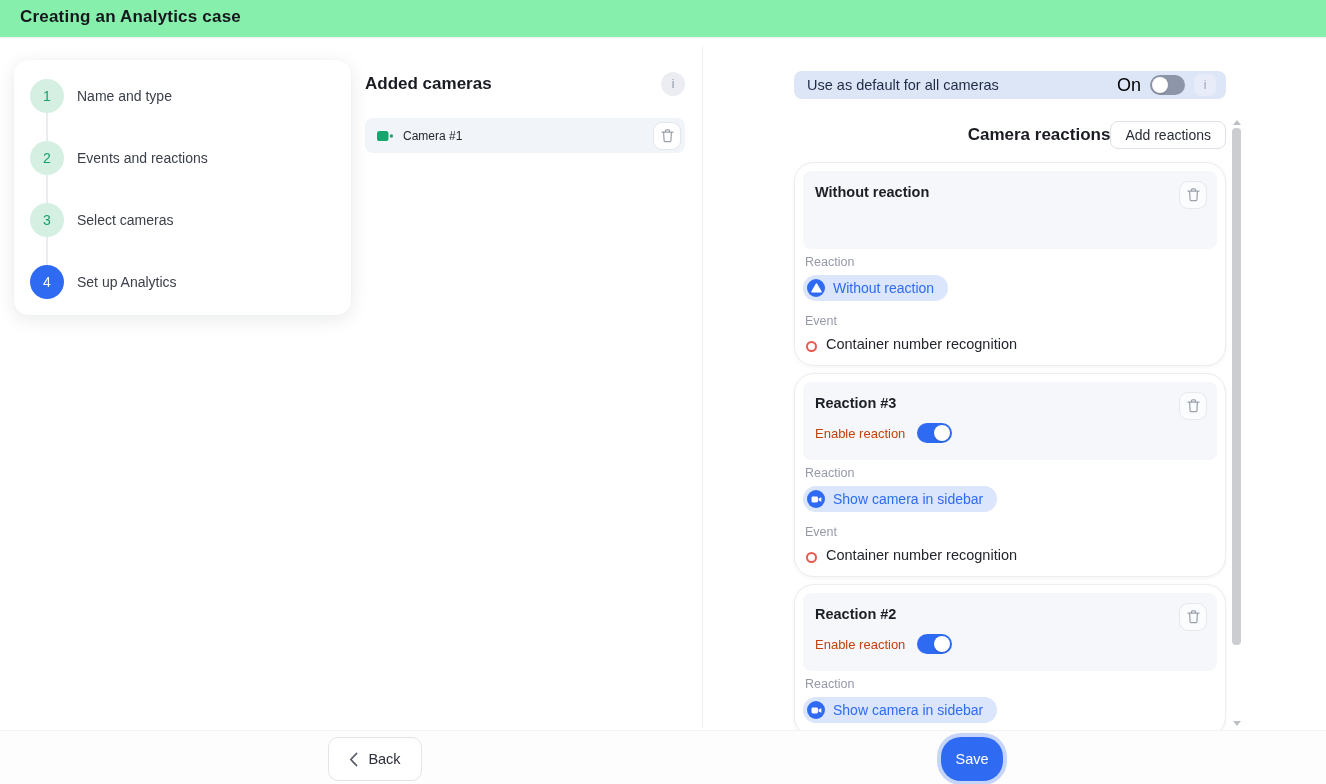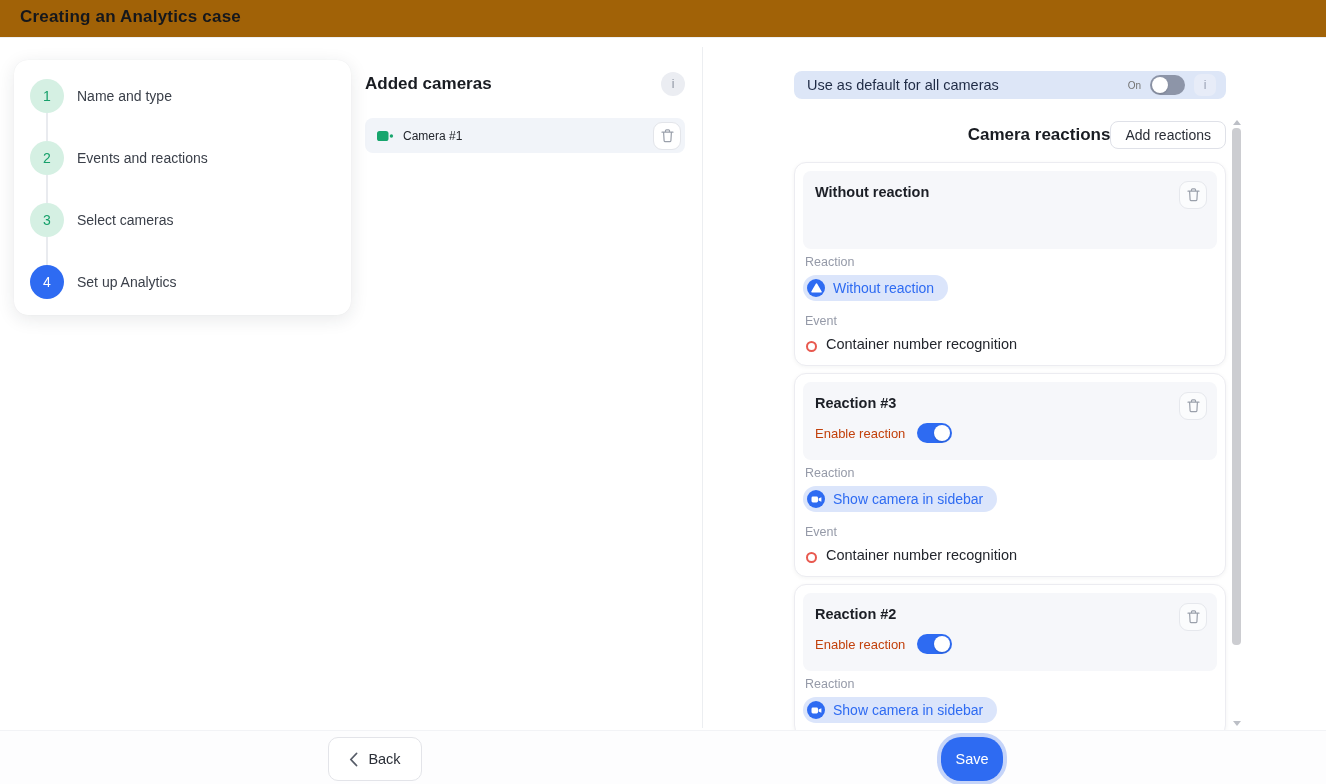--- a/index.html
+++ b/index.html
@@ -2,21 +2,21 @@
 <html><head>
 <meta charset="utf-8">
 <style>
   * { margin:0; padding:0; box-sizing:border-box; }
   html,body { width:1326px; height:784px; }
   body {
     position:relative; overflow:hidden; background:#fff;
     font-family:"Liberation Sans", sans-serif; color:#23262d;
   }
   
-  .modal-header { position:absolute; top:0; left:0; width:100%; height:38px; background:#a16207; border-bottom:1px solid #eef0f3; z-index:7; }
+  .modal-header { position:absolute; top:0; left:0; width:100%; height:38px; background:#86efac; border-bottom:1px solid #eef0f3; z-index:7; }
   .modal-title { position:absolute; left:20px; top:7px; font-size:17px; font-weight:700; color:#15171c; letter-spacing:.2px; }
   .close-btn { position:absolute; top:3px; right:13px; width:28px; height:28px; border-radius:50%; background:#edeff3; display:flex; align-items:center; justify-content:center; cursor:pointer; }
   
   .steps-card { position:absolute; left:14px; top:60px; width:337px; height:255px; background:#fff; border-radius:14px;
     box-shadow:0 4px 18px rgba(30,35,48,.10), 0 0 1px rgba(0,0,0,.08); padding:19px 16px 16px; z-index:2; }
   .step-row { display:flex; align-items:center; gap:13px; height:34px; cursor:pointer; }
   .step-circle { width:34px; height:34px; border-radius:50%; display:flex; align-items:center; justify-content:center; font-size:14px; font-weight:500; flex:0 0 34px; }
   .step-circle.done { background:#d5f0e3; color:#16a06a; }
   .step-circle.active { background:#2e6bf2; color:#fff; }
   .step-label { font-size:14px; color:#3b404a; }
@@ -28,30 +28,30 @@
   .info-circle { width:24px; height:24px; border-radius:50%; background:#ebedf2; color:#8d93a1; font-size:12px; display:flex; align-items:center; justify-content:center; cursor:pointer; }
   .camera-row { margin-top:22px; height:35px; background:#f1f4f9; border-radius:8px; display:flex; align-items:center; gap:9px; padding:0 4px 0 12px; }
   .camera-name { font-size:12px; color:#23262d; flex:1; }
   .icon-btn { width:28px; height:28px; border-radius:9px; background:#fff; border:1px solid #e3e5ea; display:flex; align-items:center; justify-content:center; cursor:pointer; }
   .divider-v { position:absolute; left:702px; top:47px; height:681px; width:1px; background:#eceef1; }
   
   .right-col { position:absolute; left:794px; top:60px; width:432px; }
   .banner { margin-top:11px; height:28px; background:#dde6f7; border-radius:8px; display:flex; align-items:center; padding:0 10px 0 13px; }
   .banner-label { font-size:14.5px; color:#1f2b45; flex:1; }
   .banner-right { display:flex; align-items:center; gap:9px; }
-  .on-label { font-size:10px; color:#737373;text-align:center; }
+  .on-label { font-size:18px; color:#000000;text-align:center; }
   .toggle { width:35px; height:20px; border-radius:10px; position:relative; cursor:pointer; flex:0 0 35px; }
   .toggle .knob { width:16px; height:16px; border-radius:50%; background:#fff; position:absolute; top:2px; box-shadow:0 1px 2px rgba(0,0,0,.15); }
   .toggle.off { background:#8d95a8; } .toggle.off .knob { left:2px; }
   .toggle.on  { background:#2e6bf2; } .toggle.on  .knob { right:2px; }
   .banner-info { width:22px; height:22px; border-radius:7px; background:#e7ecf8; color:#9aa2b5; font-size:12px; display:flex; align-items:center; justify-content:center; cursor:pointer; }
   .reactions-head { margin-top:22px; height:28px; display:flex; align-items:center; justify-content:flex-end; }
   .add-reactions-btn { height:28px; padding:0 14px; background:#fff; border:1px solid #dfe1e8; border-radius:8px; font-size:14px; color:#2a2e37; font-family:inherit; cursor:pointer; }
   .cards { margin-top:13px; display:flex; flex-direction:column; gap:7px; }
-  .reaction-card { background:#fff; border:1px solid #ececf1; border-radius:12px; box-shadow:0 1px 4px rgba(25,30,45,.05); padding:8px 8px 13px; }
+  .reaction-card { background:#fff; border:1px solid #ececf1; border-radius:20px; box-shadow:0 1px 4px rgba(25,30,45,.05); padding:8px 8px 13px; }
   .card-inner { background:#f6f7fa; border-radius:8px; height:78px; padding:13px 12px; position:relative; }
   .card-title { font-size:14.5px; font-weight:700; color:#1c1f26; }
   .card-trash { position:absolute; top:10px; right:10px; background:#fbfcfd; border-color:#e6e8ed; }
   .enable-row { margin-top:12px; display:flex; align-items:center; gap:12px; }
   .enable-label { font-size:13px; color:#c2410c; }
   .field-label { font-size:12.5px; color:#959aa8; margin:6px 0 6px 2px; }
   .field-label.event { margin-top:13px; }
   .chip { display:inline-flex; align-items:center; gap:8px; height:26px; padding:0 14px 0 4px; background:#dbe5fb; border-radius:14px; color:#2e6bf2; font-size:14px; cursor:pointer; width:max-content; }
   .chip-icon { width:18px; height:18px; border-radius:50%; background:#2e6bf2; display:flex; align-items:center; justify-content:center; flex:0 0 18px; }
   .event-row { display:flex; align-items:flex-end; gap:9px; margin:8px 0 0 3px; font-size:14.5px; color:#23262d; }

